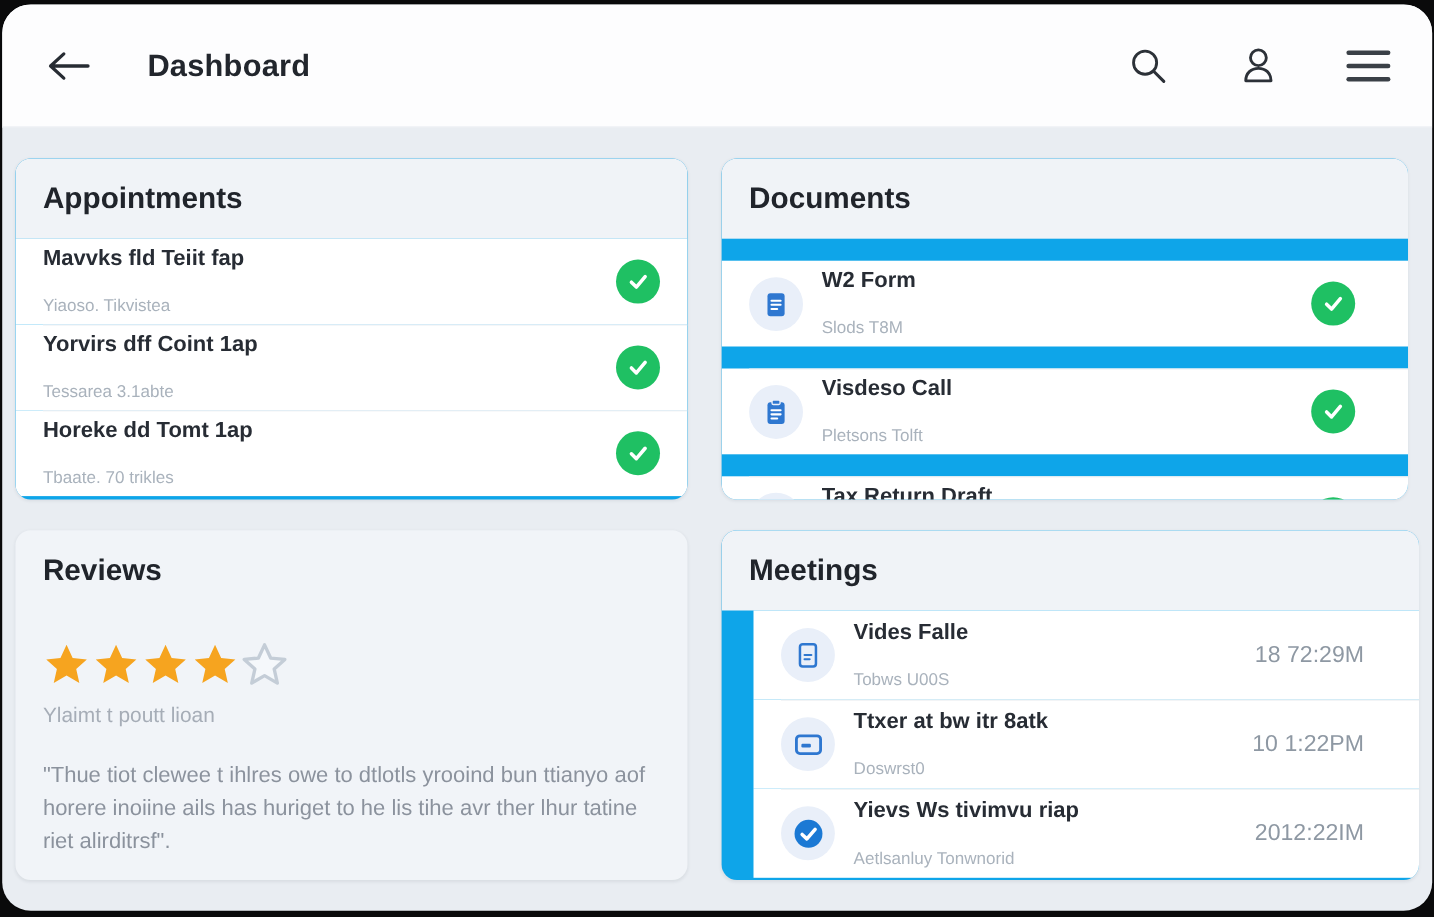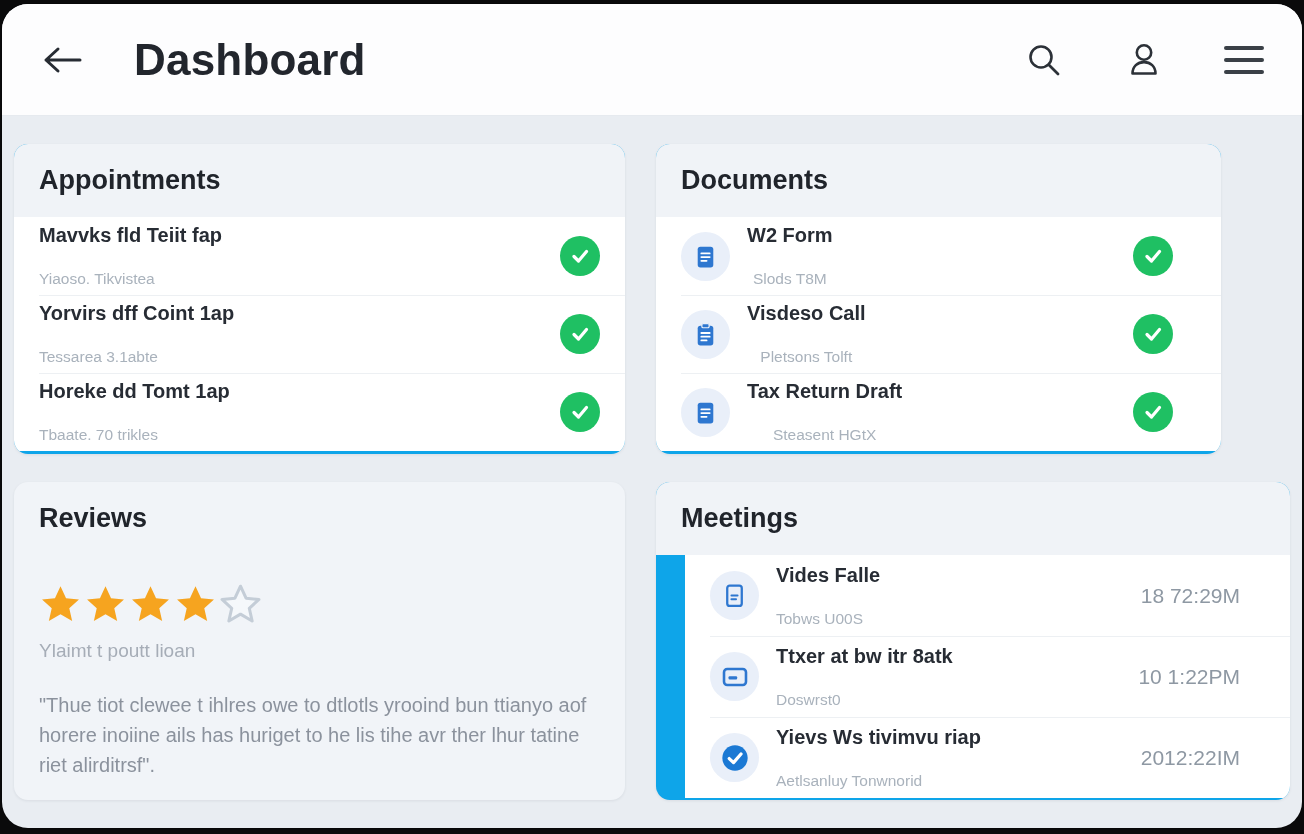--- a/index.html
+++ b/index.html
@@ -4,39 +4,39 @@
 <style>
   html,body{margin:0;padding:0;width:1304px;height:834px;background:#0a0a0b;
     font-family:"Liberation Sans","DejaVu Sans",sans-serif;-webkit-font-smoothing:antialiased;}
   .app{position:absolute;left:2px;top:4px;right:2px;bottom:6px;background:#e9edf2;
     border-radius:26px;overflow:hidden;box-shadow:0 0 0 1px rgba(0,0,0,.18);}
   
   .topbar{position:absolute;left:0;right:0;top:0;height:112px;background:#fdfdfe;
     display:flex;align-items:center;padding:0 38px;box-sizing:border-box;
     border-bottom:1px solid #e6eaef;}
   .back-btn{width:46px;height:46px;display:flex;align-items:center;justify-content:center;cursor:pointer;}
-  .page-title{margin-left:48px;font-size:44px;font-weight:600;color:#22262d;letter-spacing:.2px;}
+  .page-title{margin-left:48px;font-size:28px;font-weight:600;color:#22262d;letter-spacing:.2px;}
   .topbar-right{margin-left:auto;display:flex;align-items:center;gap:60px;}
   .tb-icon{width:40px;height:40px;display:flex;align-items:center;justify-content:center;cursor:pointer;}
   .menu-icon{display:flex;flex-direction:column;gap:8px;}
   .menu-icon i{display:block;width:40px;height:4px;border-radius:2px;background:#3a4047;}
   
   .card{position:absolute;background:#0ea5e9;border-radius:14px;overflow:hidden;
     box-shadow:0 1px 3px rgba(25,35,50,.08);}
   #card-appointments{left:12px;top:140px;width:611px;height:310px;}
-  #card-documents{left:654px;top:140px;width:565px;height:310px;text-align:center;}
+  #card-documents{left:654px;top:140px;width:624px;height:310px;}
   #card-reviews{left:12px;top:478px;width:611px;height:318px;background:#f1f4f8;}
   #card-meetings{left:654px;top:478px;width:634px;height:318px;}
   .card-head{background:#f0f3f7;height:73px;display:flex;align-items:center;padding:0 25px;}
   #card-reviews .card-head{background:transparent;}
   .card-title{font-size:27px;font-weight:700;color:#20242b;}
   .row{height:78px;display:flex;align-items:center;padding:0 25px;position:relative;background:#fff;}
   .row + .row::before{content:"";position:absolute;top:0;left:25px;right:0;height:1px;background:#edf0f3;}
   #card-meetings .row{height:81px;padding-right:50px;margin-left:29px;}
-  #card-documents .row{padding-right:48px;}
+  #card-documents .row{padding-right:48px;margin-top:20px;}
   .row-text{display:flex;flex-direction:column;gap:23px;}
   .row-title{font-size:20px;font-weight:700;color:#272c34;}
   .row-sub{font-size:15.5px;color:#a9b2bc;}
   .check-badge{margin-left:auto;width:40px;height:40px;border-radius:50%;background:#1fc063;
     display:flex;align-items:center;justify-content:center;flex:0 0 auto;}
   .icon-circle{width:49px;height:49px;border-radius:50%;background:#e9eff9;
     display:flex;align-items:center;justify-content:center;margin-right:17px;flex:0 0 auto;}
   .time{margin-left:auto;font-size:21px;color:#8e98a3;white-space:nowrap;}
   
   .stars{display:flex;gap:2px;padding-left:25px;margin-top:28px;}

